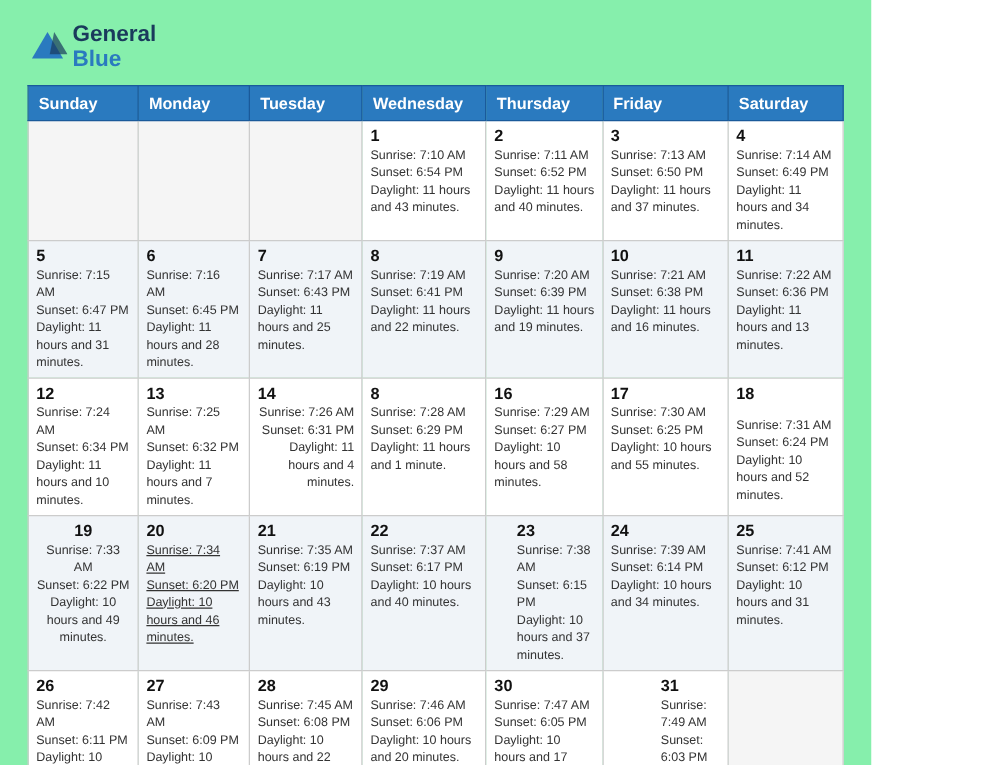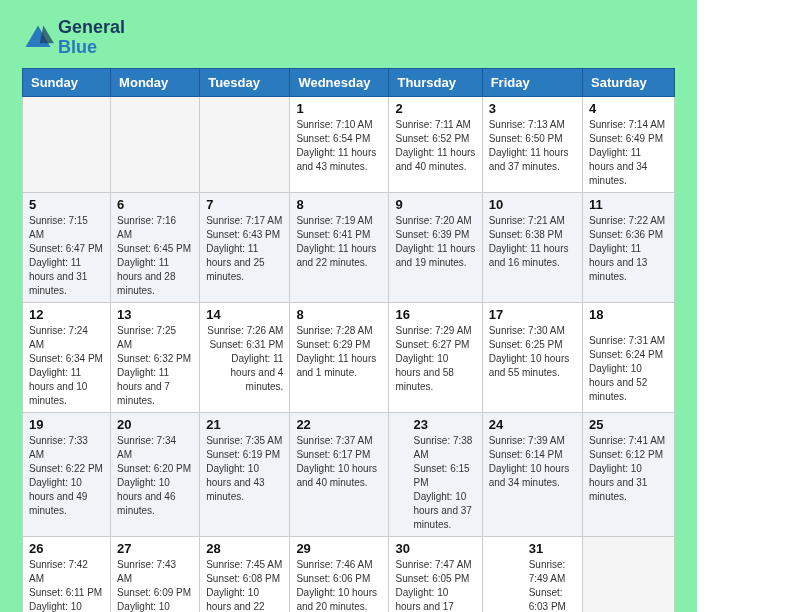--- a/index.html
+++ b/index.html
@@ -245,29 +245,29 @@
 Daylight: 10 hours and 55 minutes.</div>
           </td>
           <td style="background: rgb(255, 255, 255);">
             <div class="day-number">18</div>
             <div class="day-info" style="white-space: pre-line; margin-top: 12px;">Sunrise: 7:31 AM
 Sunset: 6:24 PM
 Daylight: 10 hours and 52 minutes.</div>
           </td>
         </tr>
         <tr>
-          <td style="background: rgb(240, 244, 248);">
+          <td style="background: rgb(240, 244, 248); text-align: center;">
             <div class="day-number">19</div>
             <div class="day-info" style="white-space: pre-line;">Sunrise: 7:33 AM
 Sunset: 6:22 PM
 Daylight: 10 hours and 49 minutes.</div>
           </td>
           <td style="background: rgb(240, 244, 248);">
             <div class="day-number">20</div>
-            <div class="day-info" style="white-space: pre-line;">Sunrise: 7:34 AM
+            <div class="day-info" style="white-space: pre-line; text-decoration: underline;">Sunrise: 7:34 AM
 Sunset: 6:20 PM
 Daylight: 10 hours and 46 minutes.</div>
           </td>
           <td style="background: rgb(240, 244, 248);">
             <div class="day-number">21</div>
             <div class="day-info" style="white-space: pre-line;">Sunrise: 7:35 AM
 Sunset: 6:19 PM
 Daylight: 10 hours and 43 minutes.</div>
           </td>
           <td style="background: rgb(240, 244, 248);">

